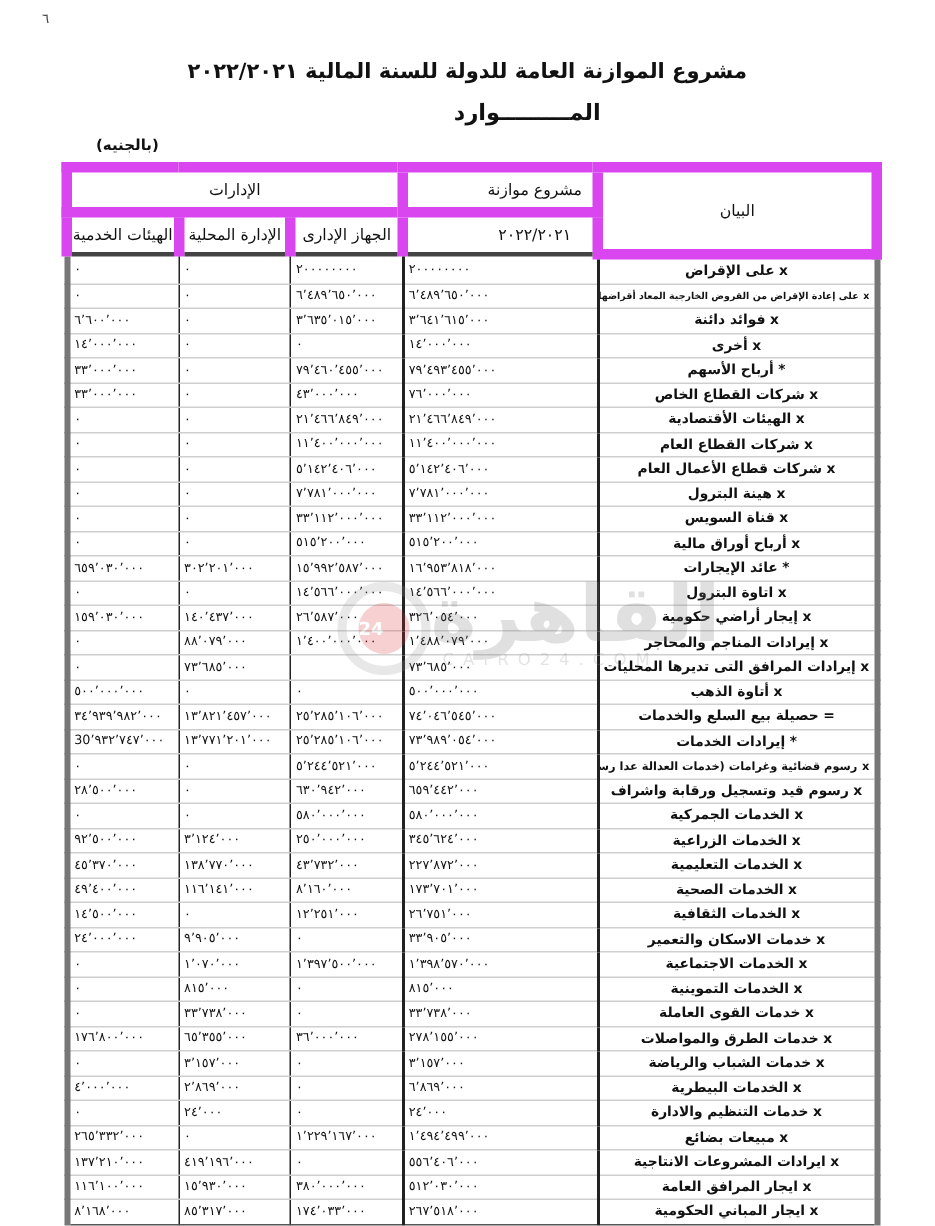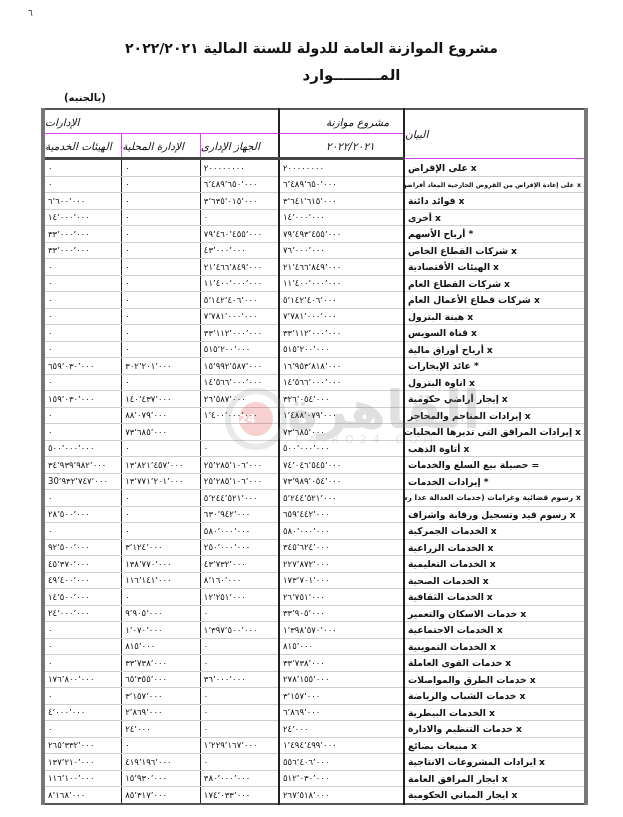--- a/index.html
+++ b/index.html
@@ -3,27 +3,27 @@
 <meta charset="utf-8">
 <style>
   html,body{margin:0;padding:0;background:#fff;}
   body{width:623px;height:817px;position:relative;overflow:hidden;font-family:"DejaVu Sans",sans-serif;color:#111;}
   .page-num{position:absolute;left:28px;top:8px;font-size:9px;color:#444;}
   .title{position:absolute;left:0;width:623px;top:40px;text-align:center;font-weight:bold;font-size:14px;direction:rtl;font-family:"DejaVu Sans",sans-serif;}
   .subtitle{position:absolute;left:0;width:623px;top:66px;text-align:center;font-weight:bold;font-size:15px;direction:rtl;padding-left:40px;}
   .unit{position:absolute;left:64px;top:92px;font-size:10px;font-weight:bold;direction:rtl;}
   table{position:absolute;left:41px;top:108px;width:547px;border-collapse:collapse;direction:rtl;table-layout:fixed;}
   table{border:2px solid #555;border-left:4px solid #777;border-right:4px solid #777;}
-  th{font-weight:normal;font-size:10.5px;border:1px solid #d946ef;height:23px;padding:0;text-align:left;font-style:italic;}
+  th{font-weight:normal;font-size:10.5px;border:7px solid #d946ef;height:23px;padding:0;text-align:center;}
   th.bayan{width:179px;border-left:2px solid #222;}
   th.budget{width:77px;border-left:2px solid #222;padding-left:46px;}
   th.dep{width:77px;}
   thead tr:last-child th{border-bottom:3px solid #444;}
   td{height:15.5px;padding:0 3px;font-size:8.5px;border-left:1px solid #222;border-right:1px solid #222;border-bottom:1px solid #cfcfcf;white-space:nowrap;overflow:hidden;}
-  td.label{text-align:left;font-size:9.2px;font-weight:bold;border-left:2px solid #222;}
+  td.label{text-align:center;font-size:9.2px;font-weight:bold;border-left:2px solid #222;}
   td.label.small{font-size:6.3px;}
   td.label.med{font-size:7.6px;}
   td.num{text-align:left;direction:ltr;letter-spacing:0.3px;}
   td.budget{border-left:2px solid #222;}
   .mk{font-family:"DejaVu Sans",sans-serif;font-weight:bold;margin-left:3px;}
   .watermark{position:absolute;left:225px;top:380px;width:200px;height:85px;opacity:0.22;pointer-events:none;}
   .wm-circle{position:absolute;left:0;top:8px;width:50px;height:50px;border-radius:50%;border:6px solid #999;}
   .wm-dot{position:absolute;left:14px;top:22px;width:34px;height:34px;border-radius:50%;background:#d33;color:#fff;font-size:12px;text-align:left;line-height:34px;font-weight:bold;}
   .wm-text{position:absolute;left:62px;top:0;font-size:52px;font-weight:bold;color:#777;direction:rtl;}
   .wm-sub{position:absolute;left:70px;top:53px;font-size:11px;letter-spacing:6px;color:#888;}

